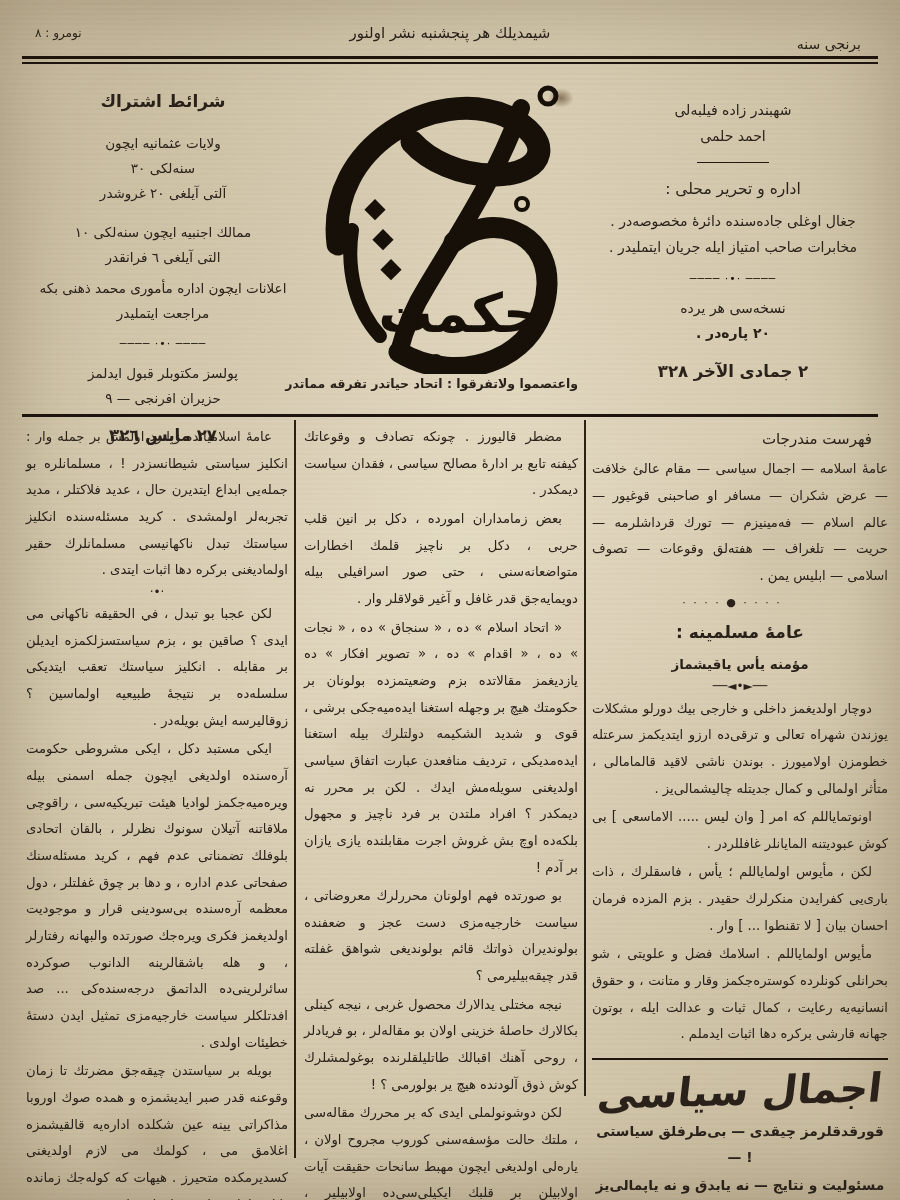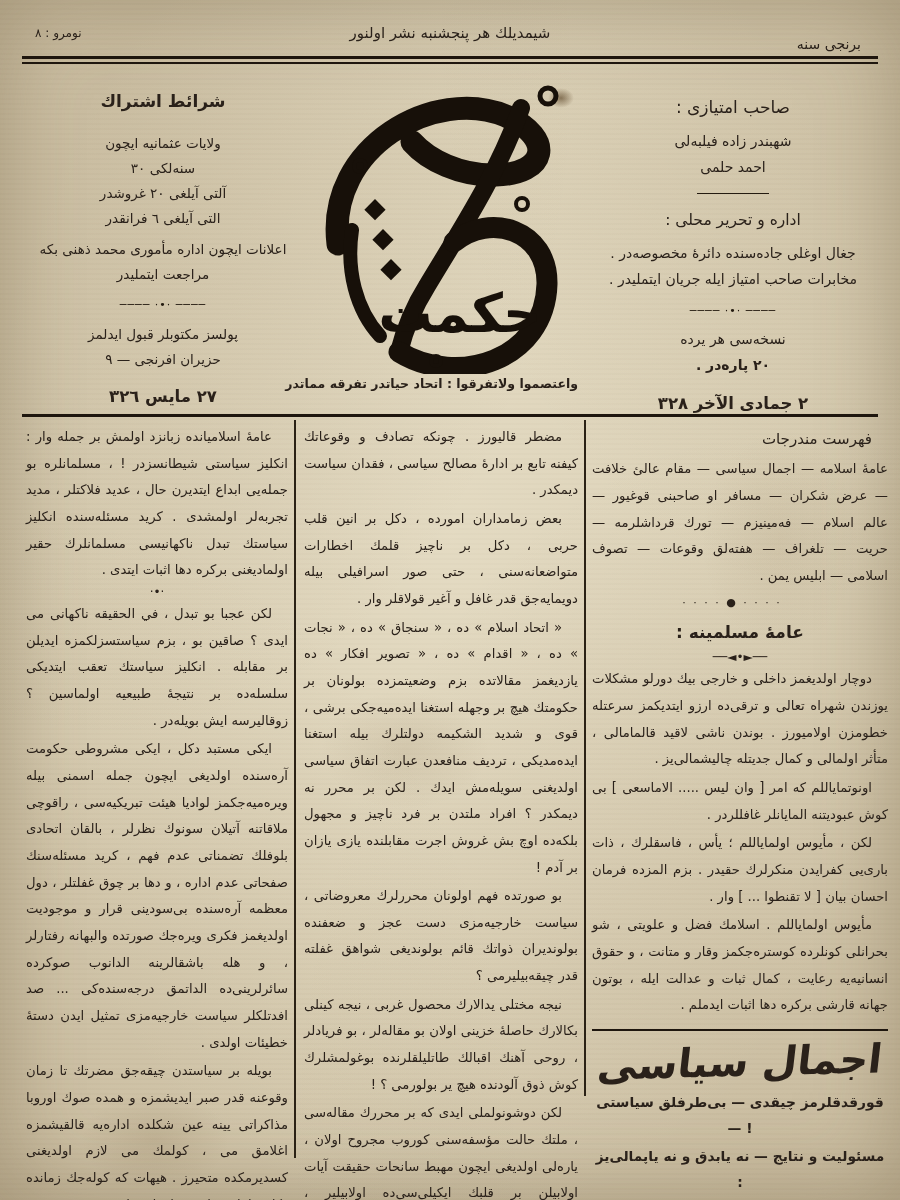--- a/index.html
+++ b/index.html
@@ -91,38 +91,38 @@
   <div class="stain s4"></div>
 
   <div class="top-strip">
     <span class="t-right">برنجى سنه</span>
     <span class="t-center">شيمديلك هر پنجشنبه نشر اولنور</span>
     <span class="t-left">نومرو : ٨</span>
   </div>
   <div class="double-rule"></div>
 
   <div class="block block-imprint">
-    <span class="b-line" style="font-size:17px;">صاحب امتيازى :</span>
     <span class="b-line gap-s">شهبندر زاده فيلبه‌لى</span>
     <span class="b-line">احمد حلمى</span>
     <div class="short-rule"></div>
     <span class="b-line" style="font-size:15.5px;">اداره و تحرير محلى :</span>
     <span class="b-line gap-s">جغال اوغلى جاده‌سنده دائرهٔ مخصوصه‌در .</span>
     <span class="b-line">مخابرات صاحب امتياز ايله جريان ايتمليدر .</span>
     <div class="orn">──── ·•· ────</div>
     <span class="b-line">نسخه‌سى هر يرده</span>
     <span class="b-line" style="font-weight:bold;">٢٠ پاره‌در .</span>
     <div class="big-date">٢ جمادى الآخر ٣٢٨</div>
   </div>
 
   <div class="block block-subs">
     <div class="blk-title">شرائط اشتراك</div>
     <span class="b-line">ولايات عثمانيه ايچون</span>
     <span class="b-line">سنه‌لكى ٣٠</span>
     <span class="b-line">آلتى آيلغى ٢٠ غروشدر</span>
+    <span class="b-line gap-m">ممالك اجنبيه ايچون سنه‌لكى ١٠</span>
     <span class="b-line">التى آيلغى ٦ فرانقدر</span>
     <span class="b-line gap-s">اعلانات ايچون اداره مأمورى محمد ذهنى بكه</span>
     <span class="b-line">مراجعت ايتمليدر</span>
     <div class="orn">──── ·•· ────</div>
     <span class="b-line">پولسز مكتوبلر قبول ايدلمز</span>
     <span class="b-line">حزيران افرنجى — ٩</span>
     <div class="big-date">٢٧ مايس ٣٢٦</div>
   </div>
 
   <div class="mast">
@@ -150,20 +150,21 @@
   <div class="full-rule"></div>
 
   <div class="vrule vr-a"></div>
   <div class="vrule vr-b"></div>
 
   <div class="col col-right">
     <p class="toc-title">فهرست مندرجات</p>
     <p class="toc-body">عامهٔ اسلامه — اجمال سياسى — مقام عالئ خلافت — عرض شكران — مسافر او صاحبنى قوغيور — عالم اسلام — فه‌مينيزم — تورك قرداشلرمه — حريت — تلغراف — هفته‌لق وقوعات — تصوف اسلامى — ابليس يمن .</p>
     <p class="divider-line">· · · · ● · · · ·</p>
     <p class="sec-head">عامهٔ مسلمينه :</p>
+    <p class="sec-sub">مؤمنه يأس ياقيشماز</p>
     <p class="mini-div">──►•◄──</p>
     <p>دوچار اولديغمز داخلى و خارجى بيك دورلو مشكلات يوزندن شهراه تعالى و ترقى‌ده ارزو ايتديكمز سرعتله خطومزن اولاميورز . بوندن ناشى لاقيد قالمامالى ، متأثر اولمالى و كمال جديتله چاليشمالى‌يز .</p>
     <p>اونوتماياللم كه امر [ وان ليس ..... الاماسعى ] بى كوش عبوديتنه المايانلر غافللردر .</p>
     <p>لكن ، مأيوس اولماياللم ؛ يأس ، فاسقلرك ، ذات بارى‌يى كفرايدن منكرلرك حقيدر . بزم المزده فرمان احسان بيان [ لا تقنطوا ... ] وار .</p>
     <p>مأيوس اولماياللم . اسلامك فضل و علويتى ، شو بحرانلى كونلرده كوستره‌جكمز وقار و متانت ، و حقوق انسانيه‌يه رعايت ، كمال ثبات و عدالت ايله ، بوتون جهانه قارشى بركره دها اثبات ايدملم .</p>
     <div class="col-rule"></div>
     <p class="big-head">اجمال سياسى</p>
     <p class="lede">قورقدقلرمز چيقدى — بى‌طرفلق سياستى ! —</p>
     <p class="lede lede2">مسئوليت و نتايج — نه يابدق و نه ياپمالى‌يز :</p>
 

